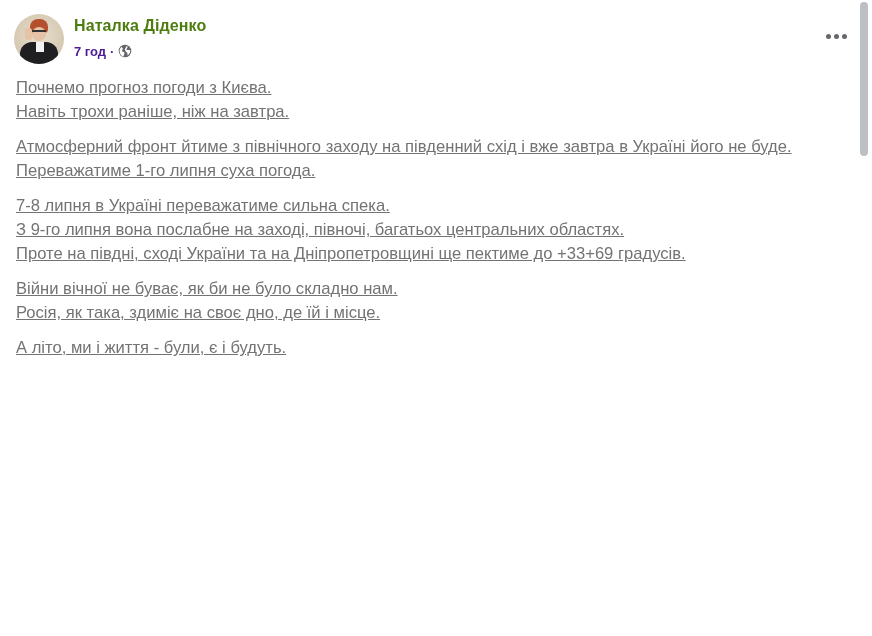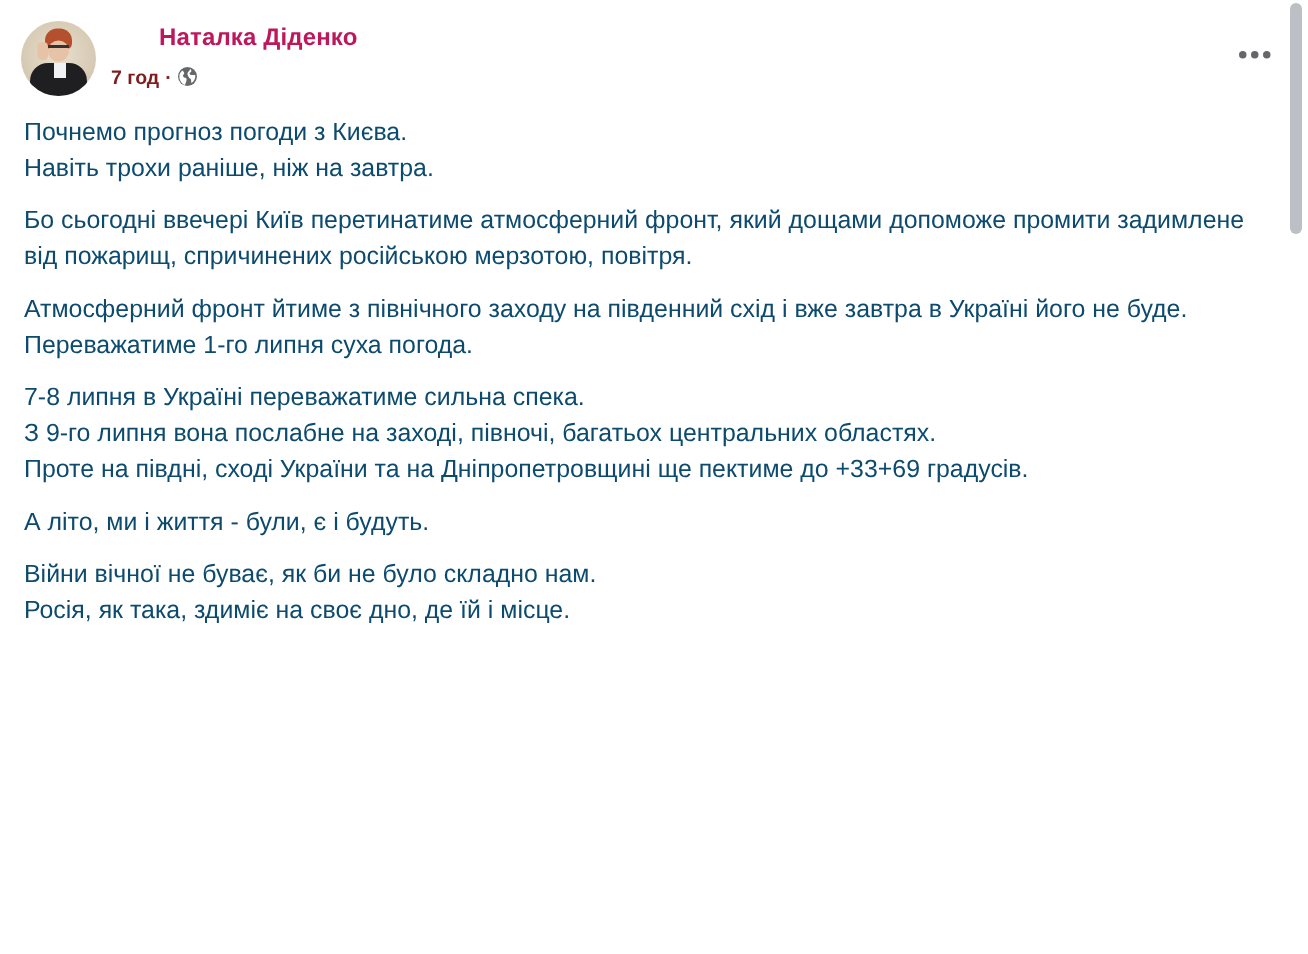--- a/index.html
+++ b/index.html
@@ -17,26 +17,26 @@
   }
   .avatar .hair { position: absolute; left: 16px; top: 5px; width: 18px; height: 14px; border-radius: 8px 8px 4px 4px; background: #b5502f; }
   .avatar .face { position: absolute; left: 18px; top: 13px; width: 14px; height: 14px; border-radius: 50%; background: #e6c2a6; }
   .avatar .glasses { position: absolute; left: 18px; top: 16px; width: 14px; height: 3px; border-top: 2px solid #333; }
   .avatar .body { position: absolute; left: 6px; top: 28px; width: 38px; height: 26px; border-radius: 12px 12px 0 0; background: #1f1f22; }
   .avatar .collar { position: absolute; left: 22px; top: 28px; width: 8px; height: 10px; background: #f2f2f2; }
   .avatar .hand { position: absolute; left: 11px; top: 14px; width: 7px; height: 12px; border-radius: 3px; background: #e6c2a6; }
 
   .author-name {
     position: absolute; left: 74px; top: 17px;
-    font-size: 16px; font-weight: bold; color: #be185d; letter-spacing: 0.1px; margin-left: 32px;
+    font-size: 16px; font-weight: bold; color: #4d7c0f; letter-spacing: 0.1px;
   }
   .meta {
     position: absolute; left: 74px; top: 43px; height: 16px;
     display: flex; align-items: center; gap: 4px;
-    font-size: 13px; color: #7f1d1d; font-weight: bold; justify-content: center;
+    font-size: 13px; color: #4c1d95; font-weight: bold; justify-content: center;
   }
   .meta .dot { font-weight: bold; }
   .globe-icon { width: 14px; height: 14px; display: inline-block; }
 
   .more-button {
     position: absolute; left: 820px; top: 24px; width: 32px; height: 24px;
     display: flex; align-items: center; justify-content: center; gap: 3px;
     cursor: pointer;
   }
   .more-button span { width: 5px; height: 5px; border-radius: 50%; background: #65676b; display: block; }
@@ -45,21 +45,21 @@
     position: absolute; left: 859px; top: 0; width: 10px; height: 636px;
     background: transparent;
   }
   .scrollbar-thumb {
     position: absolute; left: 1px; top: 2px; width: 8px; height: 154px;
     border-radius: 4px; background: #bcc0c4;
   }
 
   .post-body {
     position: absolute; left: 16px; top: 76px; width: 836px;
-    font-size: 16.6px; line-height: 24.2px; color: #0c4a6e;
+    font-size: 16.6px; line-height: 24.2px; color: #737373; text-decoration: underline;
   }
   .post-body p { margin: 0 0 10.6px 0; white-space: pre-line; }
 </style>
 </head>
 <body>
 
 <div class="header">
   <div class="avatar">
     <div class="hair"></div>
     <div class="face"></div>
@@ -86,26 +86,25 @@
   <div class="more-button">
     <span></span>
     <span></span>
     <span></span>
   </div>
 </div>
 
 <div class="post-body">
   <p>Почнемо прогноз погоди з Києва.
 Навіть трохи раніше, ніж на завтра.</p>
-  <p>Бо сьогодні ввечері Київ перетинатиме атмосферний фронт, який дощами допоможе промити задимлене від пожарищ, спричинених російською мерзотою, повітря.</p>
   <p>Атмосферний фронт йтиме з північного заходу на південний схід і вже завтра в Україні його не буде.
 Переважатиме 1-го липня суха погода.</p>
   <p>7-8 липня в Україні  переважатиме сильна спека.
 З 9-го липня вона послабне на заході, півночі, багатьох центральних областях.
 Проте на півдні, сході України та на Дніпропетровщині ще пектиме до +33+69 градусів.</p>
-  <p>А літо, ми і життя - були, є і будуть.</p>
   <p>Війни вічної не буває, як би не було складно нам.
 Росія, як така, здиміє на своє дно, де їй і місце.</p>
+  <p>А літо, ми і життя - були, є і будуть.</p>
 </div>
 
 <div class="scrollbar">
   <div class="scrollbar-thumb"></div>
 </div>
 
 </body></html>

